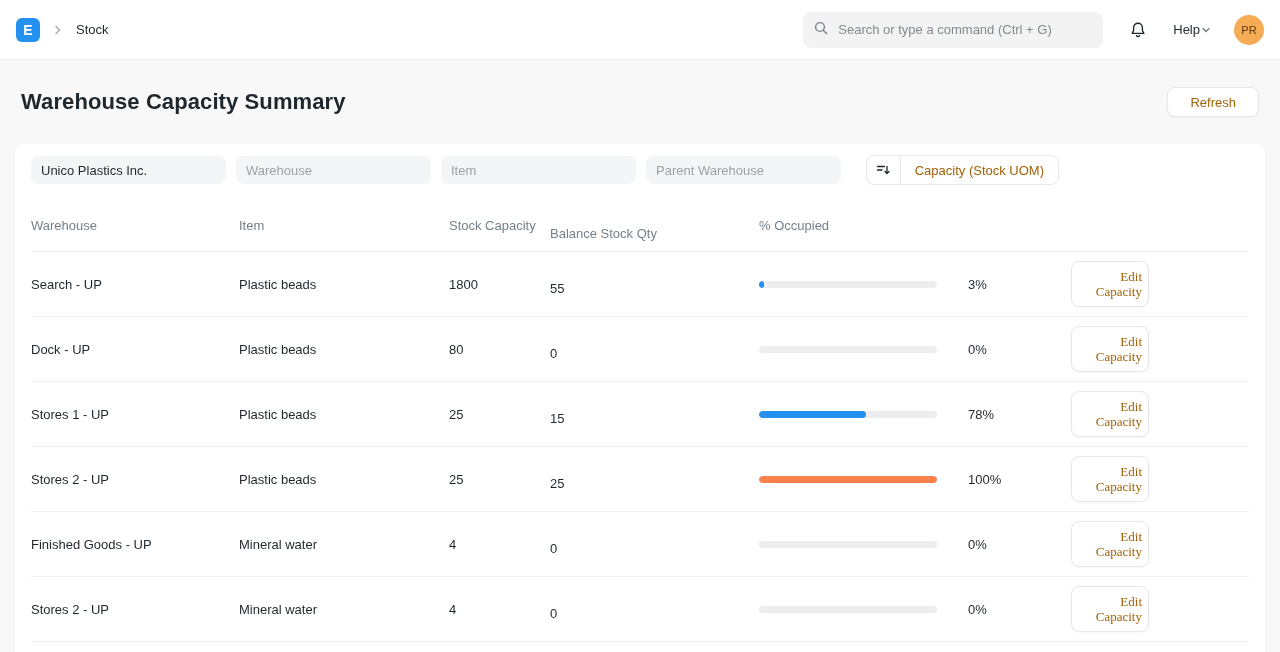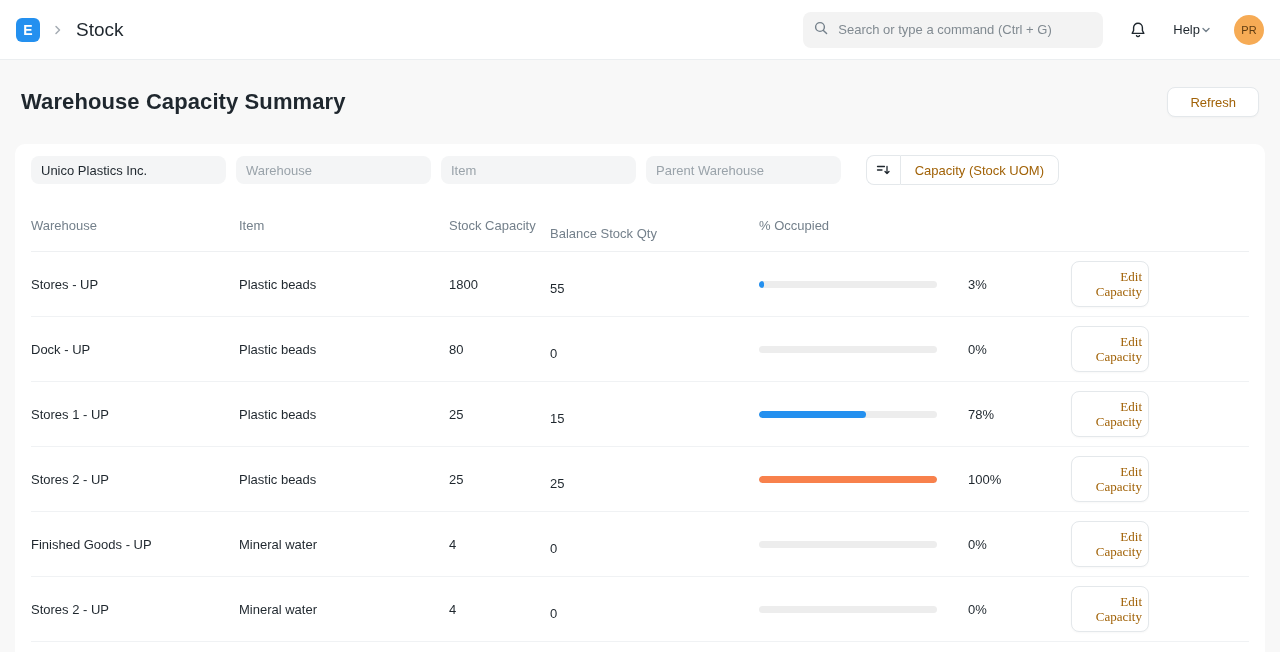--- a/index.html
+++ b/index.html
@@ -26,21 +26,21 @@
     background: #2490ef;
     border-radius: 6px;
     color: #fff;
     font-weight: bold;
     font-size: 14px;
     display: flex; align-items: center; justify-content: center;
     cursor: pointer;
   }
   .crumb-sep { display: flex; align-items: center; margin: 0 2px; }
   .crumb {
-    font-size: 19px;
+    font-size: 13px;
     color: #1f272e;
     cursor: pointer;
   }
   .nav-spacer { flex: 1; }
   .search-box {
     width: 300px;
     height: 36px;
     background: #f3f3f3;
     border-radius: 8px;
     display: flex;
@@ -270,21 +270,21 @@
       <div class="col-warehouse">Warehouse</div>
       <div class="col-item">Item</div>
       <div class="col-capacity">Stock Capacity</div>
       <div class="col-balance">Balance Stock Qty</div>
       <div class="col-bar">% Occupied</div>
       <div class="col-pct"></div>
       <div class="col-action"></div>
     </div>
 
     <div class="trow">
-      <div class="col-warehouse">Stores - UP</div>
+      <div class="col-warehouse">Search - UP</div>
       <div class="col-item">Plastic beads</div>
       <div class="col-capacity">1800</div>
       <div class="col-balance">55</div>
       <div class="col-bar">
         <div class="progress-track">
           <div class="progress-fill" style="width: 3%; background: rgb(36, 144, 239);"></div>
         </div>
       </div>
       <div class="col-pct">3%</div>
       <div class="col-action">

